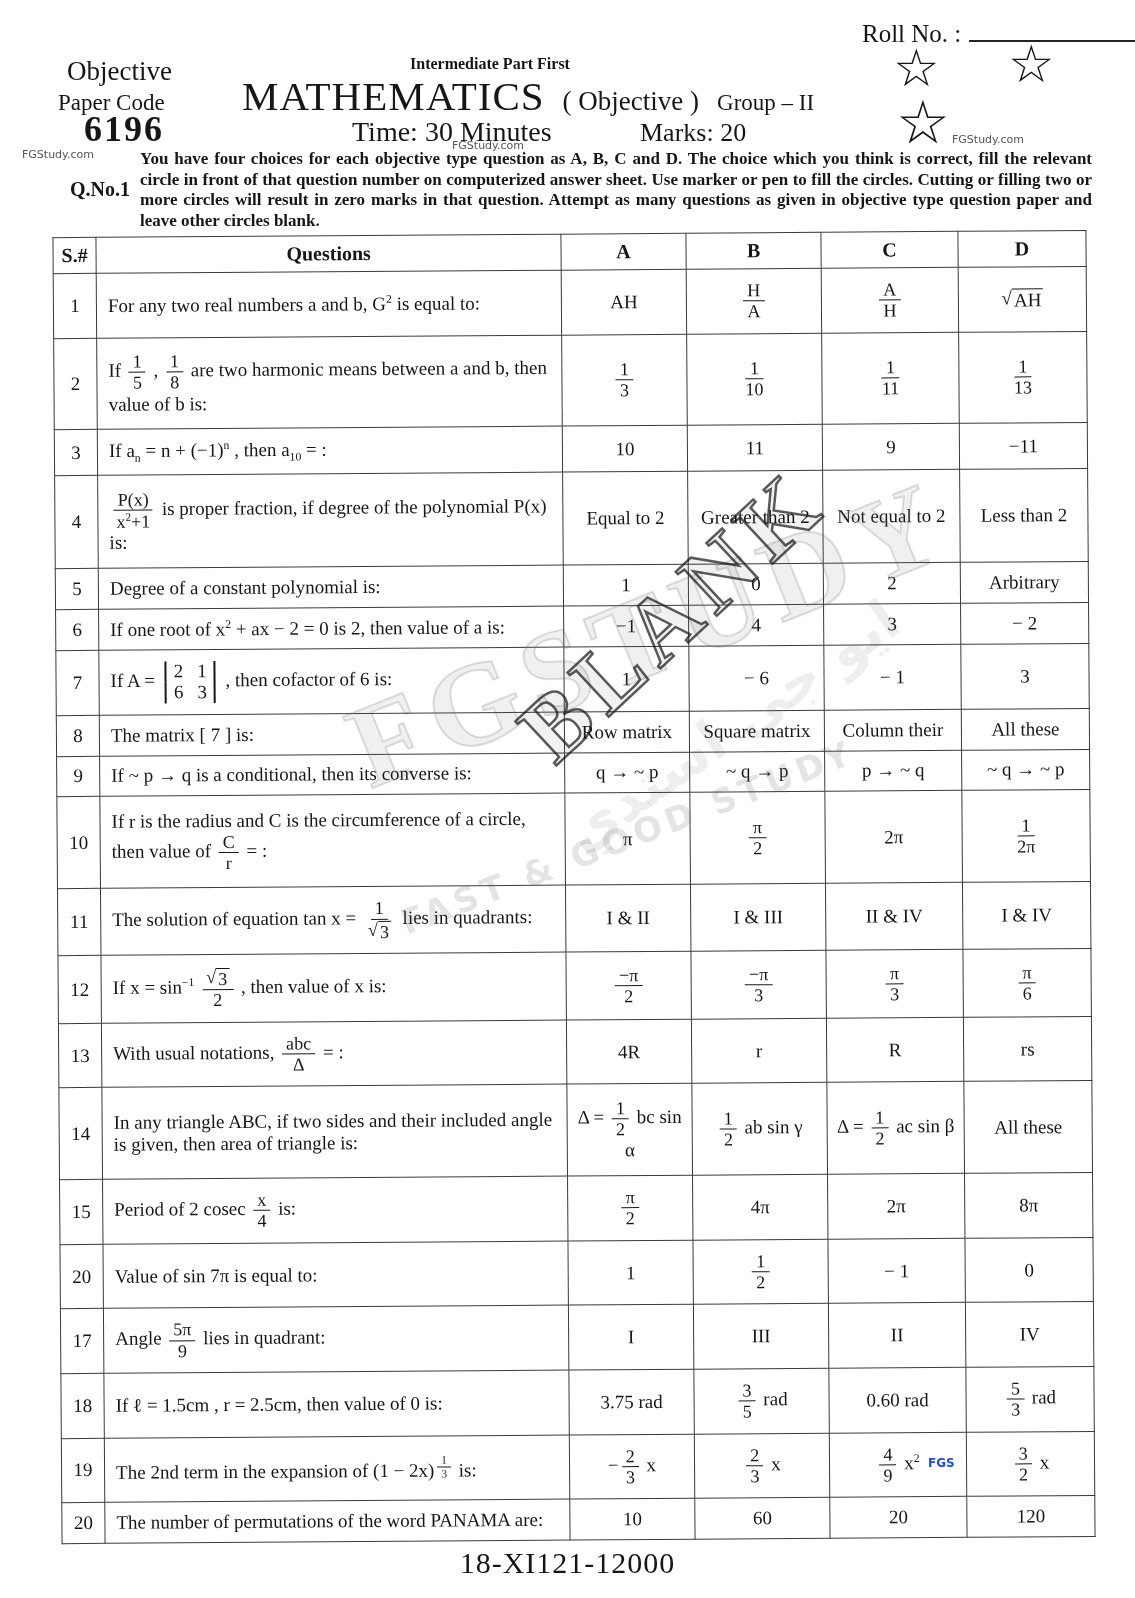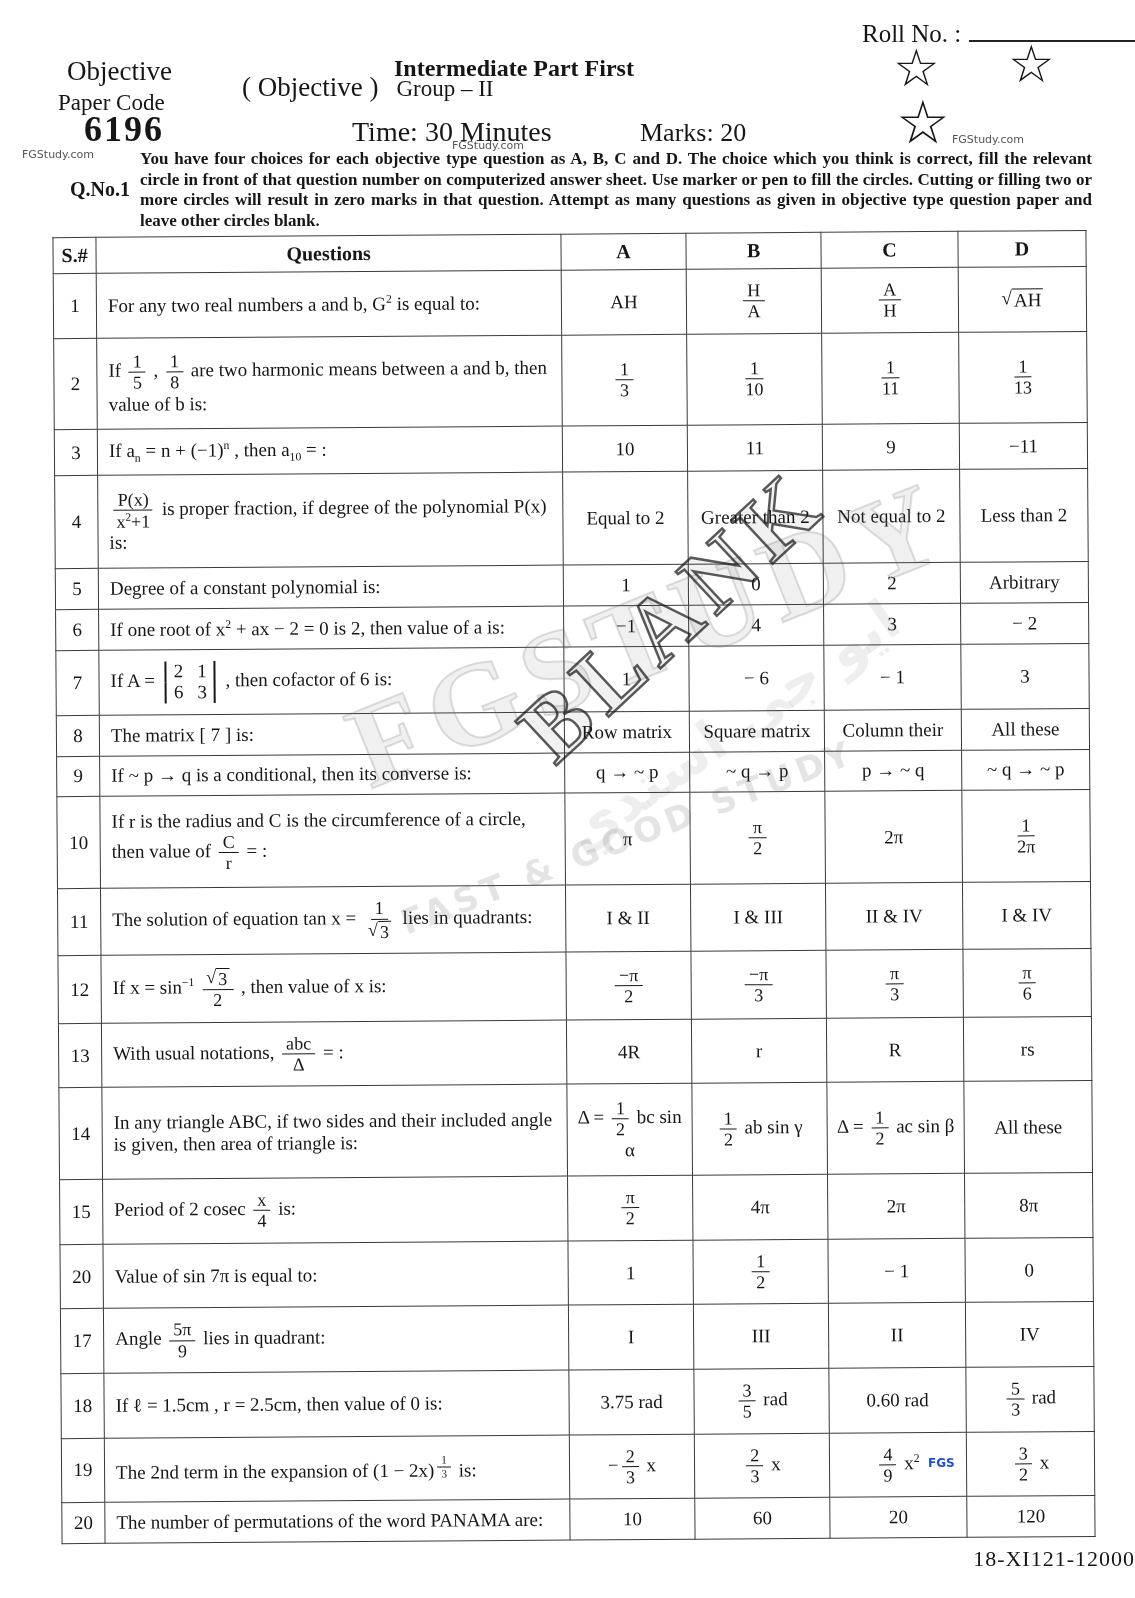--- a/index.html
+++ b/index.html
@@ -9,21 +9,21 @@
     background:#ffffff;color:#161616;
     font-family:"Liberation Serif","DejaVu Serif",serif;
     -webkit-font-smoothing:antialiased;
   }
   .abs{position:absolute}
 
   
   .h-objective{left:67px;top:56px;font-size:27px}
   .h-papercode{left:58px;top:90px;font-size:23px}
   .h-code{left:84px;top:108px;font-size:36px;font-weight:bold;letter-spacing:2px}
-  .h-part{left:394px;top:55px;font-size:24px;font-weight:bold}
+  .h-part{left:410px;top:55px;font-size:16px;font-weight:bold}
   .h-titlerow{left:242px;top:72px;display:flex;align-items:baseline;gap:18px}
   .h-title{font-size:41px;letter-spacing:1px}
   .h-title-suffix{font-size:27px}
   .h-group{font-size:23px}
   .h-time{left:352px;top:116px;font-size:28px}
   .h-marks{left:640px;top:118px;font-size:26px}
   .h-roll{left:862px;top:20px;font-size:25px;white-space:nowrap}
   .roll-line{display:inline-block;width:175px;border-bottom:2px solid #222;height:22px;margin-left:8px;vertical-align:baseline}
   .star{position:absolute;font-family:"DejaVu Sans",sans-serif;color:#161616;line-height:1}
   .star-1{left:893px;top:42px;font-size:52px}
@@ -66,34 +66,35 @@
   .wm-tagline{left:395px;top:905px;font-family:"DejaVu Sans",sans-serif;font-size:34px;font-weight:bold;
     letter-spacing:5px;transform:rotate(-21deg);transform-origin:left top;color:rgba(90,90,90,0.16)}
   .wm-blank{left:498px;top:705px;font-size:92px;font-weight:bold;letter-spacing:10px;
     transform:rotate(-43deg);transform-origin:left top;
     color:rgba(25,25,25,0.06);-webkit-text-stroke:2.5px rgba(25,25,25,0.72)}
   .wm-arabic-b{left:590px;top:800px;font-family:"DejaVu Sans",sans-serif;font-size:56px;font-weight:bold;
     transform:rotate(-35deg);transform-origin:left bottom;color:rgba(70,70,70,0.09)}
   .wm-fgs{left:928px;top:1456px;font-family:"DejaVu Sans",sans-serif;font-size:12px;font-weight:bold;color:#1d4ed8;z-index:7}
 
   
-  .footer{left:0;top:1546px;width:100%;text-align:right;font-size:22px;letter-spacing:1px}
+  .footer{left:0;top:1546px;width:100%;text-align:center;font-size:30px;letter-spacing:1px}
 </style>
 </head>
 <body>
 
 <div>
 
   <div class="abs h-objective">Objective</div>
   <div class="abs h-papercode">Paper Code</div>
   <div class="abs h-code">6196</div>
   <div class="abs small-site site-left">FGStudy.com</div>
 
   <div class="abs h-part">Intermediate Part First</div>
   <div class="abs h-titlerow">
+    <span class="h-title">MATHEMATICS</span>
     <span class="h-title-suffix">( Objective )</span>
     <span class="h-group">Group – II</span>
   </div>
   <div class="abs h-time">Time: 30 Minutes</div>
   <div class="abs h-marks">Marks: 20</div>
   <div class="abs small-site site-mid">FGStudy.com</div>
 
   <div class="abs h-roll">
     <span>Roll No. :</span><span class="roll-line"></span>
   </div>

